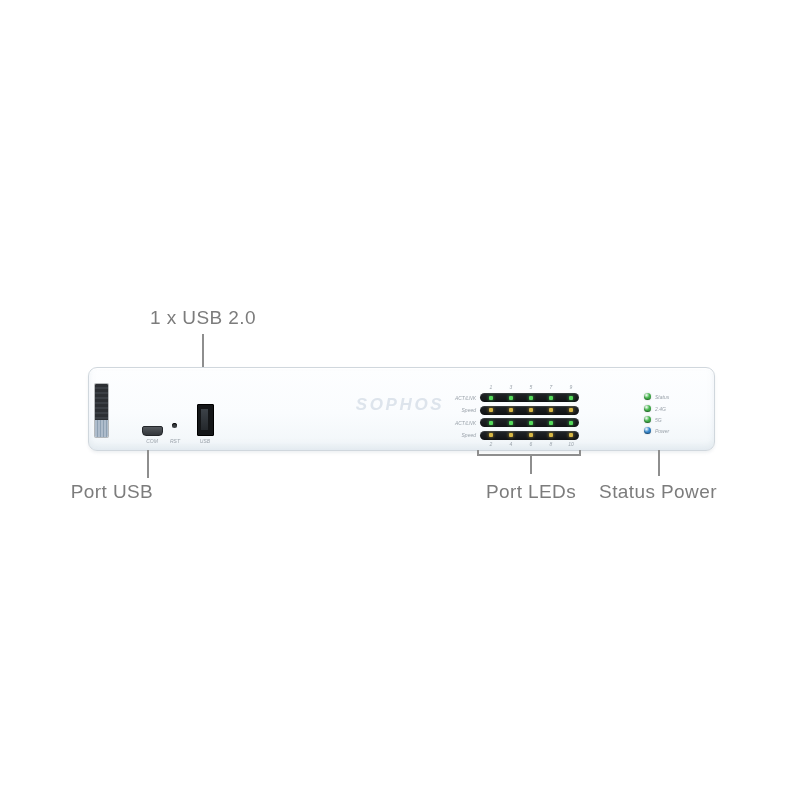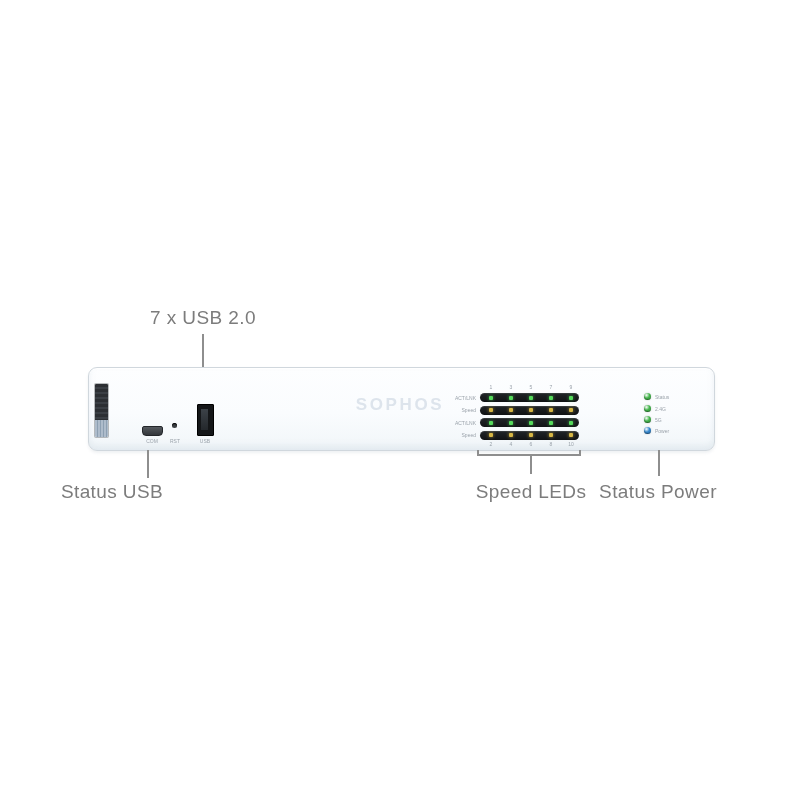--- a/index.html
+++ b/index.html
@@ -7,21 +7,21 @@
   .scene{position:absolute;left:0;top:0;width:800px;height:800px;}
 
   
   .callout-text{position:absolute;color:#7c7c7c;font-size:19px;letter-spacing:.4px;text-align:center;line-height:23px;}
   .callout-line{position:absolute;width:2px;background:#8e8e8e;}
   .bracket-h{position:absolute;height:2px;background:#8e8e8e;}
 
   
   .chassis{position:absolute;left:88px;top:367px;width:625px;height:82px;border:1px solid #d0d7dd;border-radius:9px;
     background:linear-gradient(180deg,#fdfeff 0%,#fafcfe 55%,#f1f6f9 100%);
-    box-shadow:inset 0 1px 0 #ffffff, inset 0 -4px 6px rgba(175,192,204,.22), 0 2px 3px rgba(120,140,155,.12);}
+    box-shadow:inset 0 1px 0 #ffffff, inset 0 -4px 6px rgba(175,192,204,.22), 0 2px 3px rgba(120,140,155,.12);font-style:italic;}
 
   
   .sticker{position:absolute;left:6px;top:16px;width:13px;height:53px;border-radius:1px;overflow:hidden;box-shadow:0 0 0 1px rgba(60,65,70,.35);}
   .sticker .stk-top{height:36px;background:
      repeating-linear-gradient(180deg,#2c2f33 0px,#2c2f33 3px,#4a5057 4px,#2c2f33 5px);}
   .sticker .stk-bot{height:17px;background:
      repeating-linear-gradient(90deg,#aebccb 0px,#aebccb 2px,#8da0b2 2px,#8da0b2 3px);}
 
   
   .micro-usb{position:absolute;left:53px;top:58px;width:19px;height:8px;background:linear-gradient(180deg,#55595e,#33373b);
@@ -45,21 +45,21 @@
   .status-block{position:absolute;left:555px;top:0;width:60px;height:82px;}
   .status-row{position:absolute;left:0;display:flex;align-items:center;gap:4px;}
   .status-dot{width:7px;height:7px;border-radius:50%;box-shadow:inset 0 -1px 1px rgba(0,0,0,.45),0 0 2px rgba(0,0,0,.2);}
   .status-label{color:#9ba3ab;font-size:5px;line-height:6px;white-space:nowrap;}
 </style>
 </head>
 <body>
 
 <div class="scene">
 
-  <div class="callout-text" style="left:103px;top:306px;width:200px;">7 x USB 2.0</div>
+  <div class="callout-text" style="left:103px;top:306px;width:200px;">1 x USB 2.0</div>
   <div class="callout-line" style="left:202px;top:334px;height:70px;"></div>
 
   <div class="chassis">
 
     <div class="sticker">
       <div class="stk-top"></div>
       <div class="stk-bot"></div>
     </div>
 
     <div class="micro-usb"></div>
@@ -135,25 +135,25 @@
         </div>
         <div class="status-row" style="top: 59px;">
           <div class="status-dot" style="background: radial-gradient(circle at 35% 30%, rgba(255, 255, 255, 0.667) 0%, rgb(52, 135, 205) 45%, rgb(52, 135, 205) 100%);"></div>
           <div class="status-label">Power</div>
         </div>
       </div>
   </div>
 
   <div class="callout-line" style="left:147px;top:450px;height:28px;"></div>
   <div class="callout-text" style="left:32px;top:480px;width:160px;">
-    <div>Status USB</div>
+    <div>Port USB</div>
   </div>
 
   <div class="callout-line" style="left:477px;top:450px;height:6px;"></div>
   <div class="callout-line" style="left:579px;top:450px;height:6px;"></div>
   <div class="bracket-h" style="left:477px;top:454px;width:104px;"></div>
   <div class="callout-line" style="left:530px;top:456px;height:18px;"></div>
-  <div class="callout-text" style="left:451px;top:480px;width:160px;">Speed LEDs</div>
+  <div class="callout-text" style="left:451px;top:480px;width:160px;">Port LEDs</div>
 
   <div class="callout-line" style="left:658px;top:450px;height:26px;"></div>
   <div class="callout-text" style="left:578px;top:480px;width:160px;">Status Power</div>
 
 </div>
 
 </body></html>

